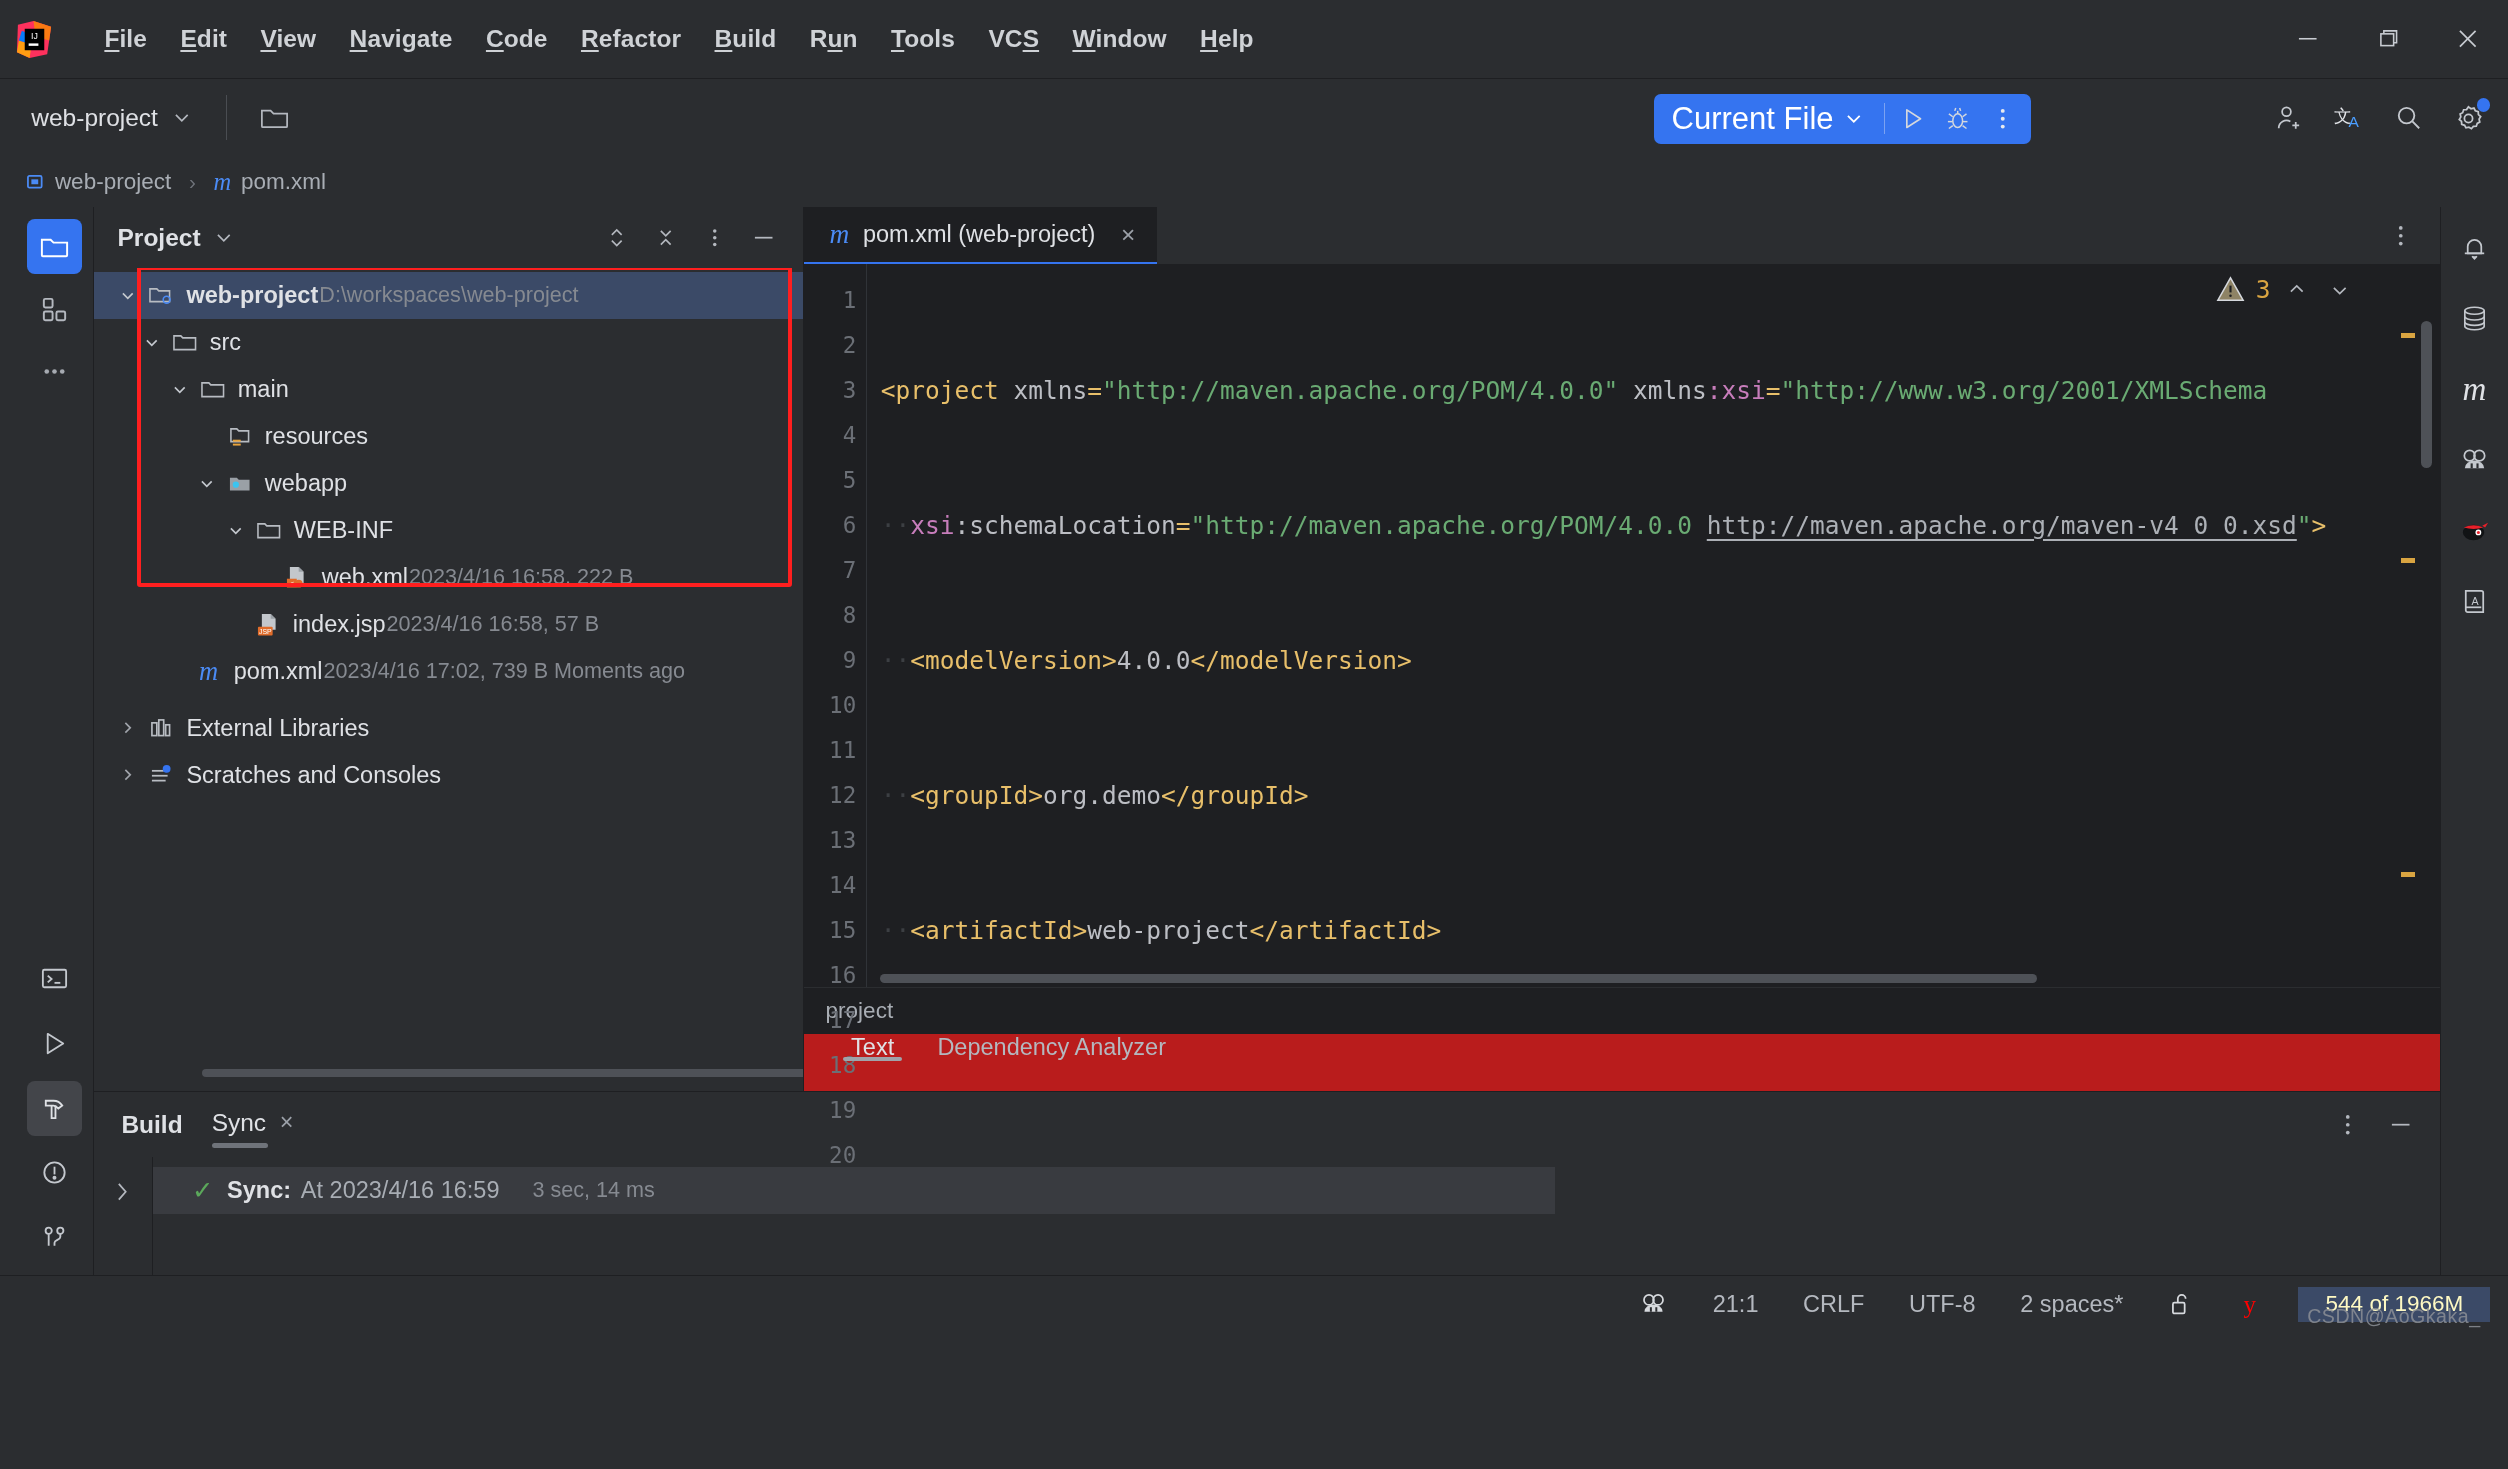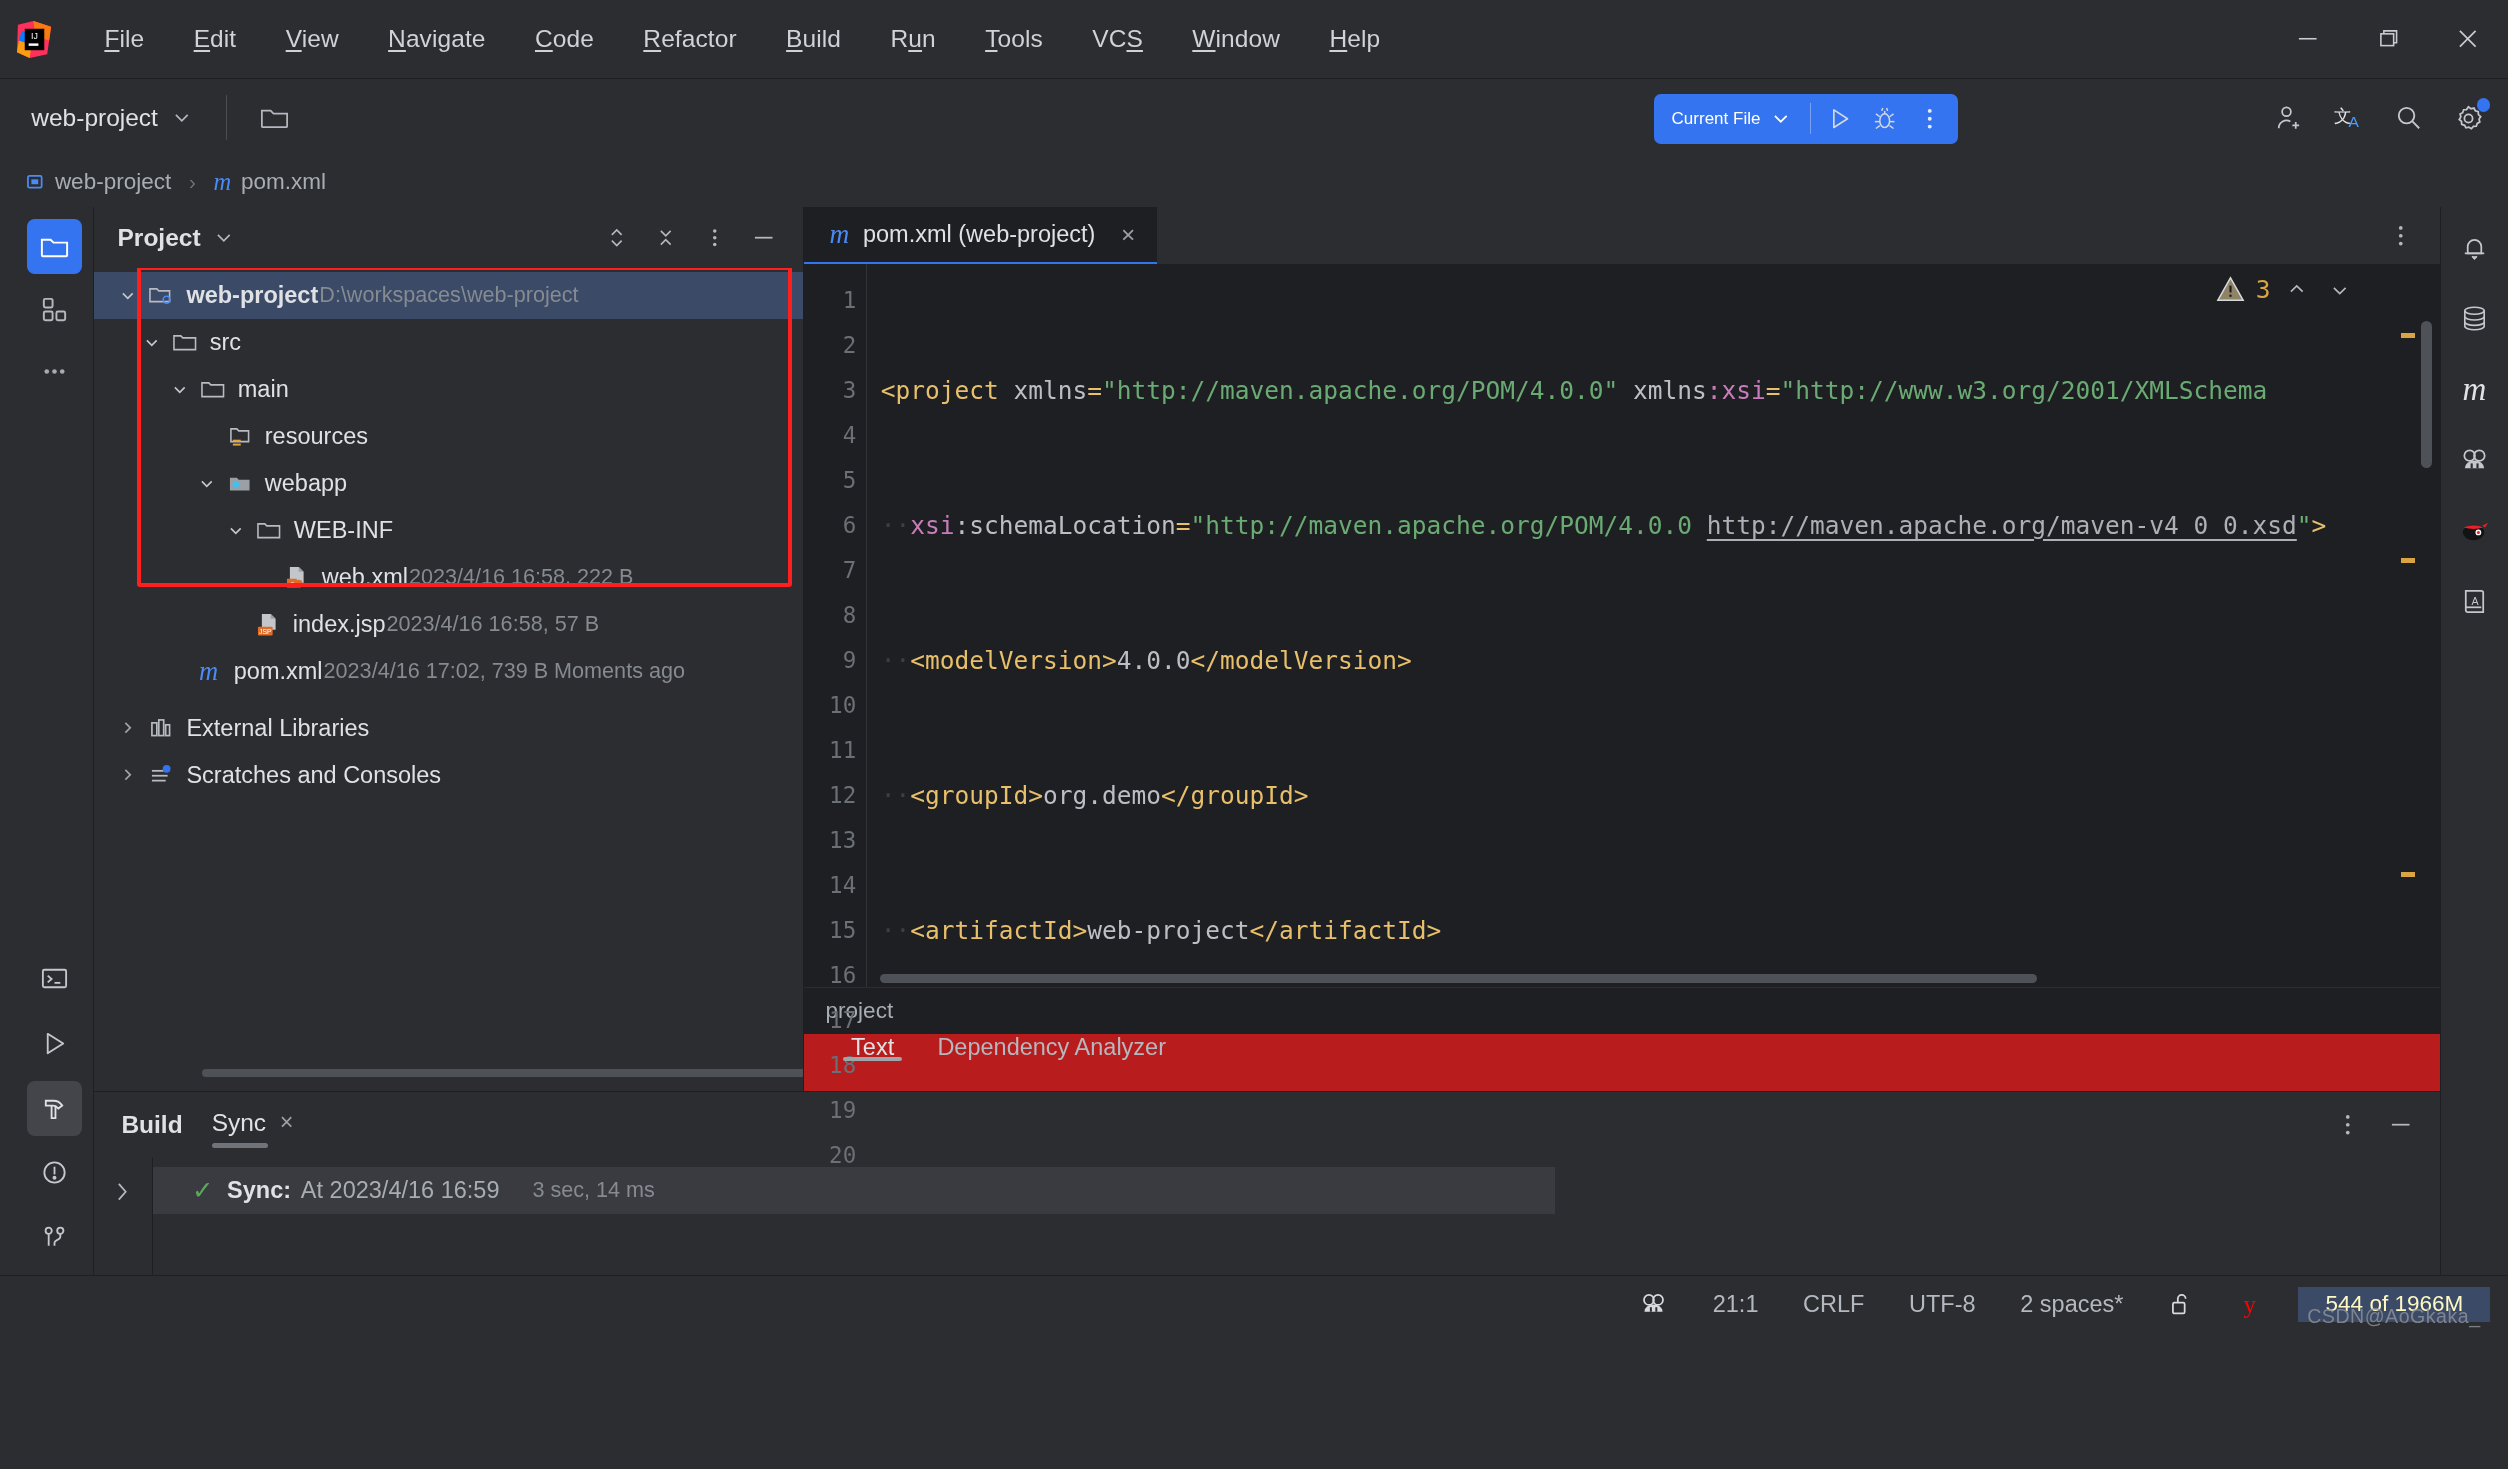--- a/index.html
+++ b/index.html
@@ -11,21 +11,21 @@
     overflow: hidden;
   }
   .app { position: relative; width: 2508px; height: 1332px; display: flex; flex-direction: column; }
 
   
   .titlebar {
     height: 78px; background: #2b2d30; display: flex; align-items: center;
     padding: 0 0 0 13.7px; flex: 0 0 78px; position: relative;
   }
   .ij-logo { width: 41px; height: 41px; margin-right: 33px; position: relative; flex: 0 0 41px; }
-  .menu { display: flex; align-items: center; gap: 16px; }
+  .menu { display: flex; align-items: center; gap: 0px; font-weight: bold; }
   .menu-item {
     font-size: 24.5px; color: #cfd2d6; padding: 5.9px 16.7px; border-radius: 3.9px;
     white-space: nowrap; letter-spacing: 0.1px;
   }
   .menu-item u { text-decoration: underline; text-underline-offset: 2.9px; }
   .win-controls { position: absolute; right: 0; top: 0; height: 78px; display: flex; }
   .win-btn { width: 80px; height: 78px; display: flex; align-items: center; justify-content: center; }
   .win-btn svg { stroke: #c8ccd2; }
 
   
@@ -34,21 +34,21 @@
     border-top: 1px solid #1e1f22; position: relative; padding-left: 17.6px;
   }
   .proj-chip { display: flex; align-items: center; gap: 13.7px; font-size: 24.5px; color: #dfe1e5; padding: 7.8px 13.7px; border-radius: 4.9px; }
   .tb-sep { width: 1px; height: 45px; background: #4a4d52; margin: 0 21.6px; }
   .tb-icon-btn { width: 51px; height: 51px; display: flex; align-items: center; justify-content: center; border-radius: 4.9px; }
 
   .run-widget {
     position: absolute; left: 1654px; top: 14.7px; height: 50px;
     background: #3574f0; border-radius: 6.9px; display: flex; align-items: center; padding: 0 5.9px 0 17.6px;
   }
-  .run-widget .cfg { font-size: 17px; color: #fff; display: flex; align-items: center; gap: 10.8px; padding-right: 13.7px;}
+  .run-widget .cfg { font-size: 31px; color: #fff; display: flex; align-items: center; gap: 10.8px; padding-right: 13.7px;}
   .run-sep { width: 1px; height: 31px; background: #7ba2f2; margin: 0 5.9px; }
   .run-btn { width: 45px; height: 43px; display: flex; align-items: center; justify-content: center; border-radius: 3.9px;}
 
   .tb-right { position: absolute; right: 13.7px; top: 0; height: 78px; display: flex; align-items: center; gap: 9.8px; }
 
   
   .breadcrumb {
     height: 51px; flex: 0 0 51px; background: #2b2d30; display: flex; align-items: center;
     padding-left: 19.6px; gap: 11.8px; font-size: 22.5px; color: #a8adb4;
   }

